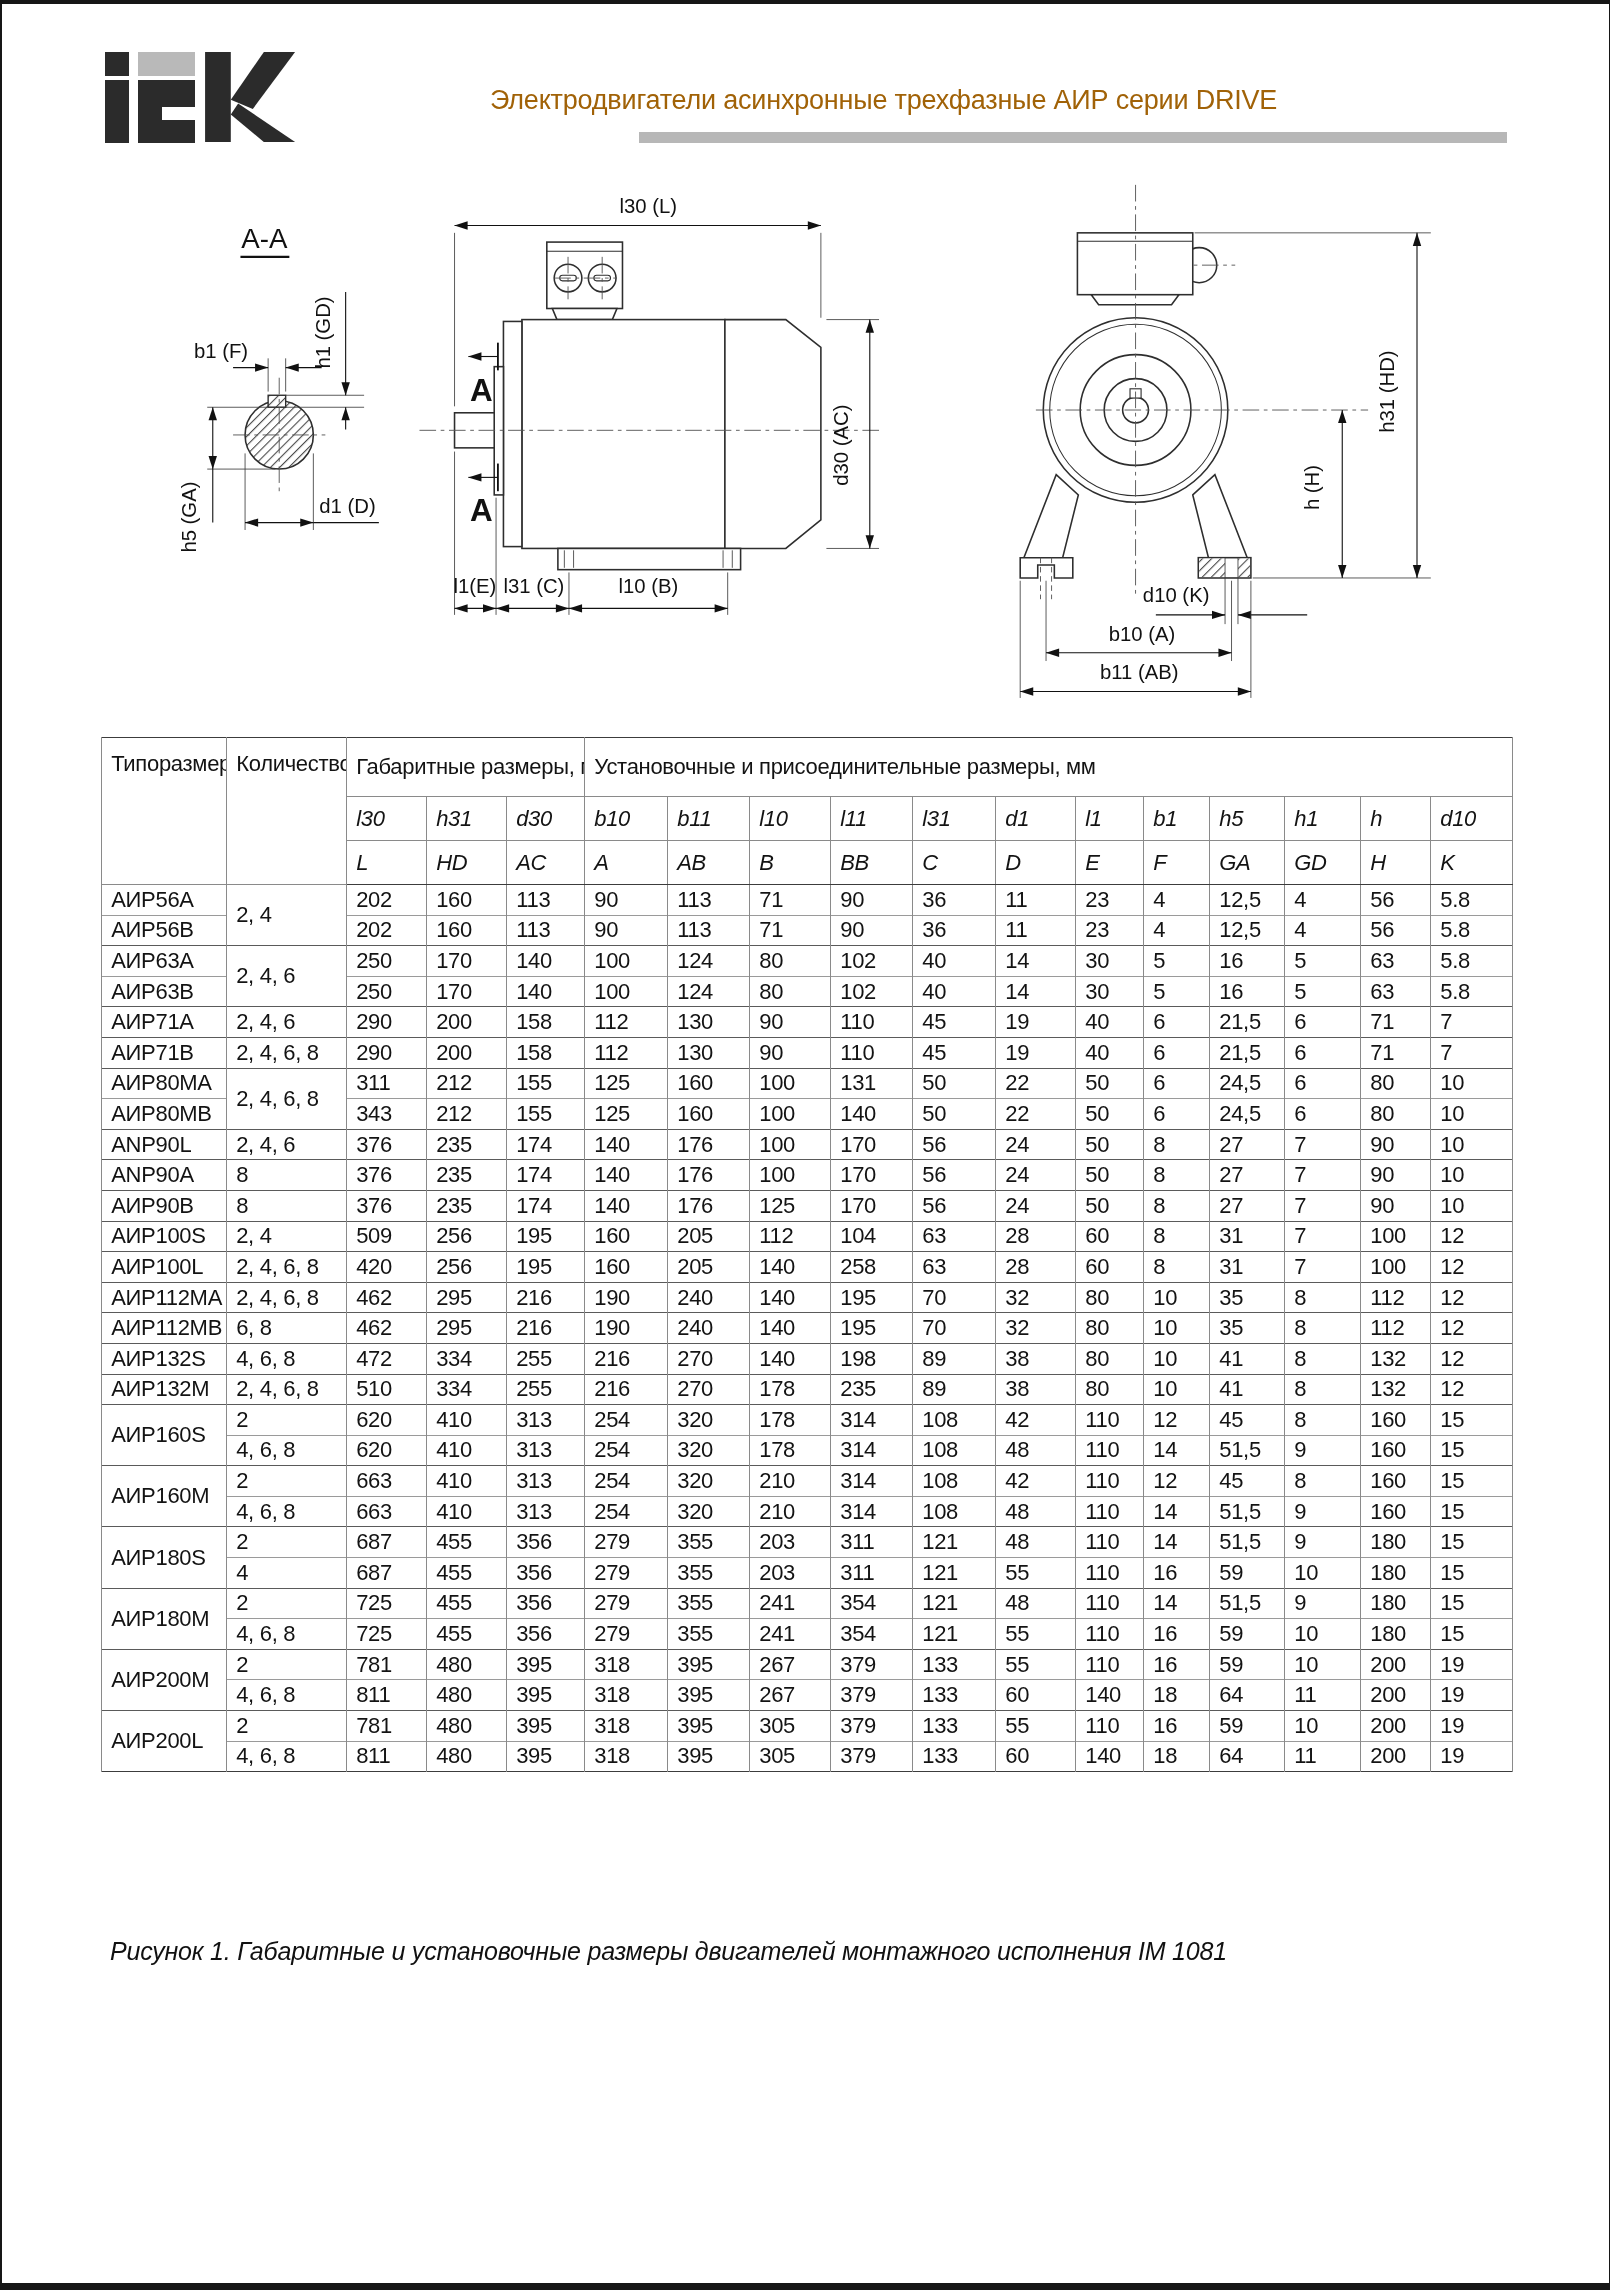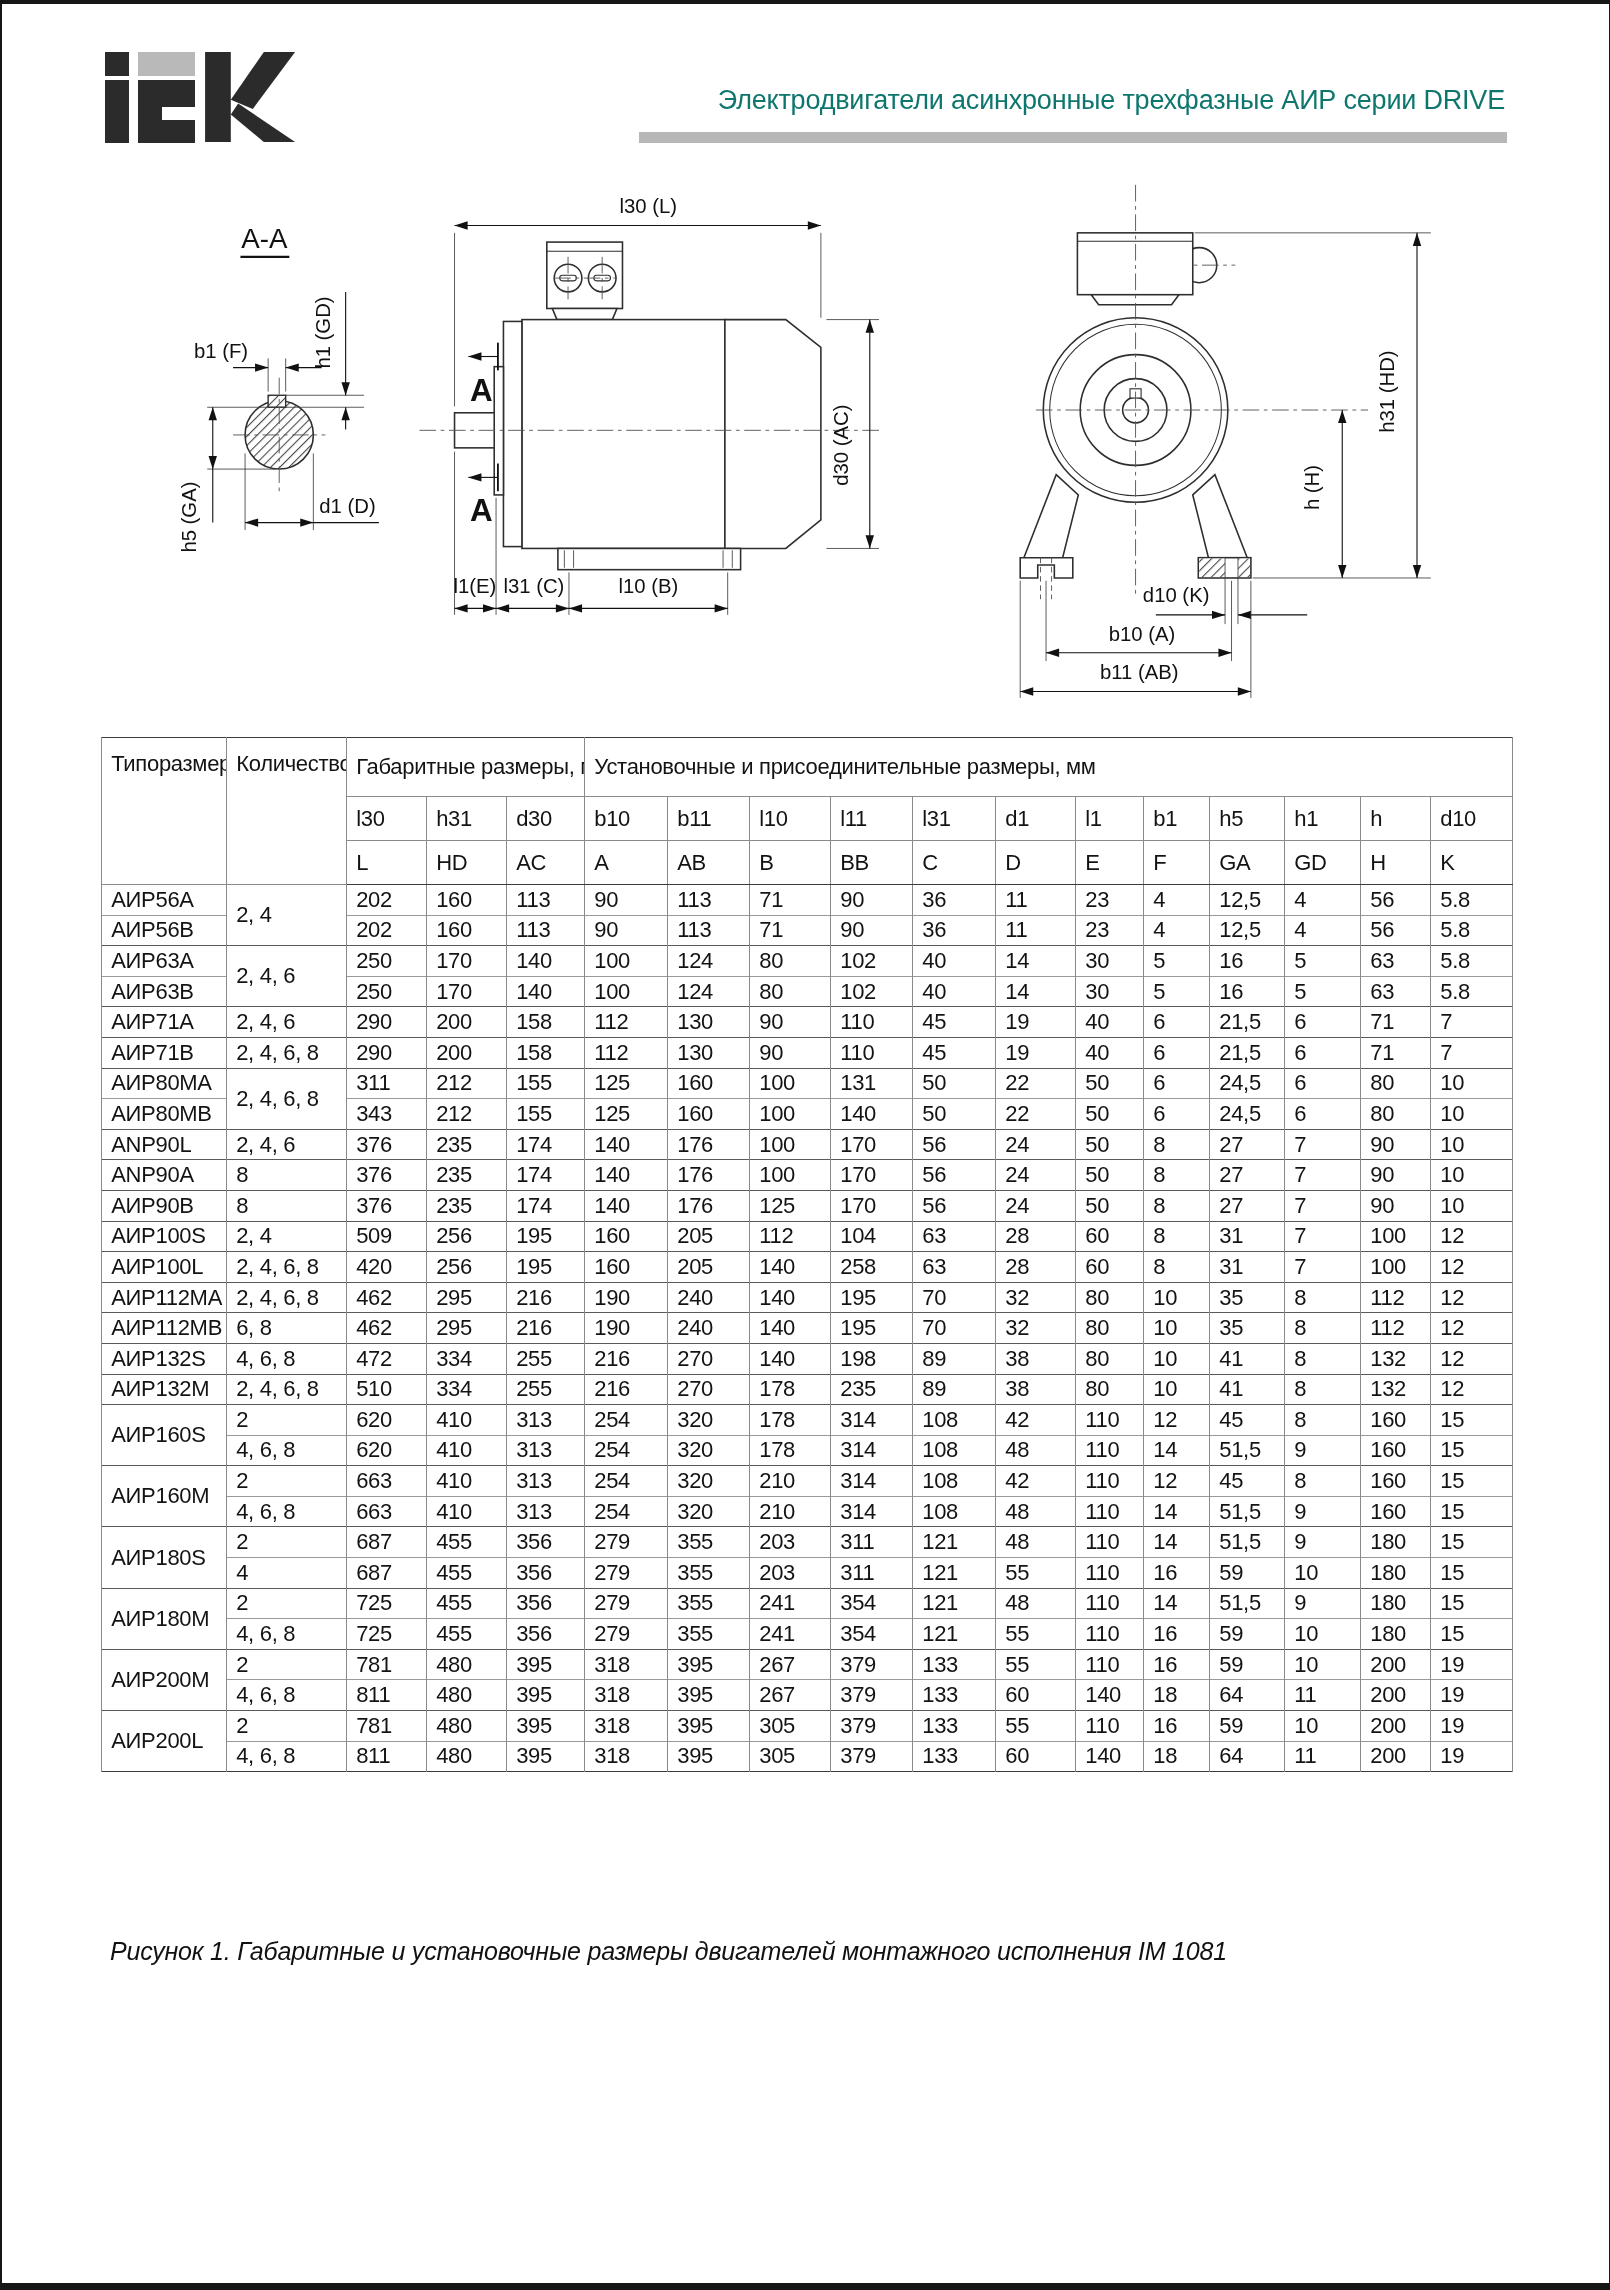--- a/index.html
+++ b/index.html
@@ -10,21 +10,21 @@
     box-sizing:border-box; overflow:hidden;
     font-family:"Liberation Sans", sans-serif; color:#161616;
   }
   
   .logo{position:absolute; left:103px; top:48px; width:194px; height:90px;}
   .logo .blk{position:absolute; background:#2b2b2b;}
   .logo .gry{position:absolute; background:#b9b9b9;}
   .logo .wht{position:absolute; background:#ffffff;}
   .title{
     position:absolute; top:81px; right:104px; width:1015px;
-    font-size:27px; letter-spacing:-0.2px; text-align:right; color:#0f766e;
+    font-size:27px; letter-spacing:-0.2px; color:#a16207;
   }
   .title-rule{position:absolute; top:128px; left:637px; width:868px; height:11px; background:#b7b7b7;}
   
   .drawings{position:absolute; left:0; top:0;}
   .ol  {fill:#ffffff; stroke:#2e2e2e; stroke-width:1.7;}
   .ol2 {fill:none;    stroke:#2e2e2e; stroke-width:1.7;}
   .ol1 {fill:none;    stroke:#2e2e2e; stroke-width:1.1;}
   .thin{fill:none; stroke:#3a3a3a; stroke-width:0.9;}
   .dim {fill:none; stroke:#111111; stroke-width:1.2;}
   .cl  {fill:none; stroke:#555555; stroke-width:1; stroke-dasharray:18 5 4 5;}
@@ -40,21 +40,21 @@
   }
   .dims-table th,.dims-table td{
     border-left:0.9px solid #8a8a8a; border-right:0.9px solid #8a8a8a;
     padding:1.8px 3.7px 1.8px 9.2px; text-align:left; font-weight:normal;
     overflow:hidden; white-space:nowrap;
   }
   .dims-table{border:1.8px solid #3c3c3c;}
   .dims-table thead th{border-bottom:0.9px solid #8a8a8a;}
   .dims-table thead tr.last th{border-bottom:1.8px solid #3c3c3c;}
   .dims-table thead tr{height:59px;}
-  .dims-table thead tr.sub{height:44px;}
+  .dims-table thead tr.sub{height:44px;font-style:italic;}
   .dims-table thead th.tall{vertical-align:top; padding-top:13px;}
   .dims-table tbody tr{height:19px;}
   .dims-table tbody tr td{border-top:1.8px solid #5a5a5a;}
   .dims-table tbody tr.cont td{border-top:0.9px solid #9a9a9a;}
   
   .caption{position:absolute; left:108px; top:1933px; font-size:25px; letter-spacing:-0.2px; color:#111;font-style:italic;}
 </style>
 </head>
 <body>
 

